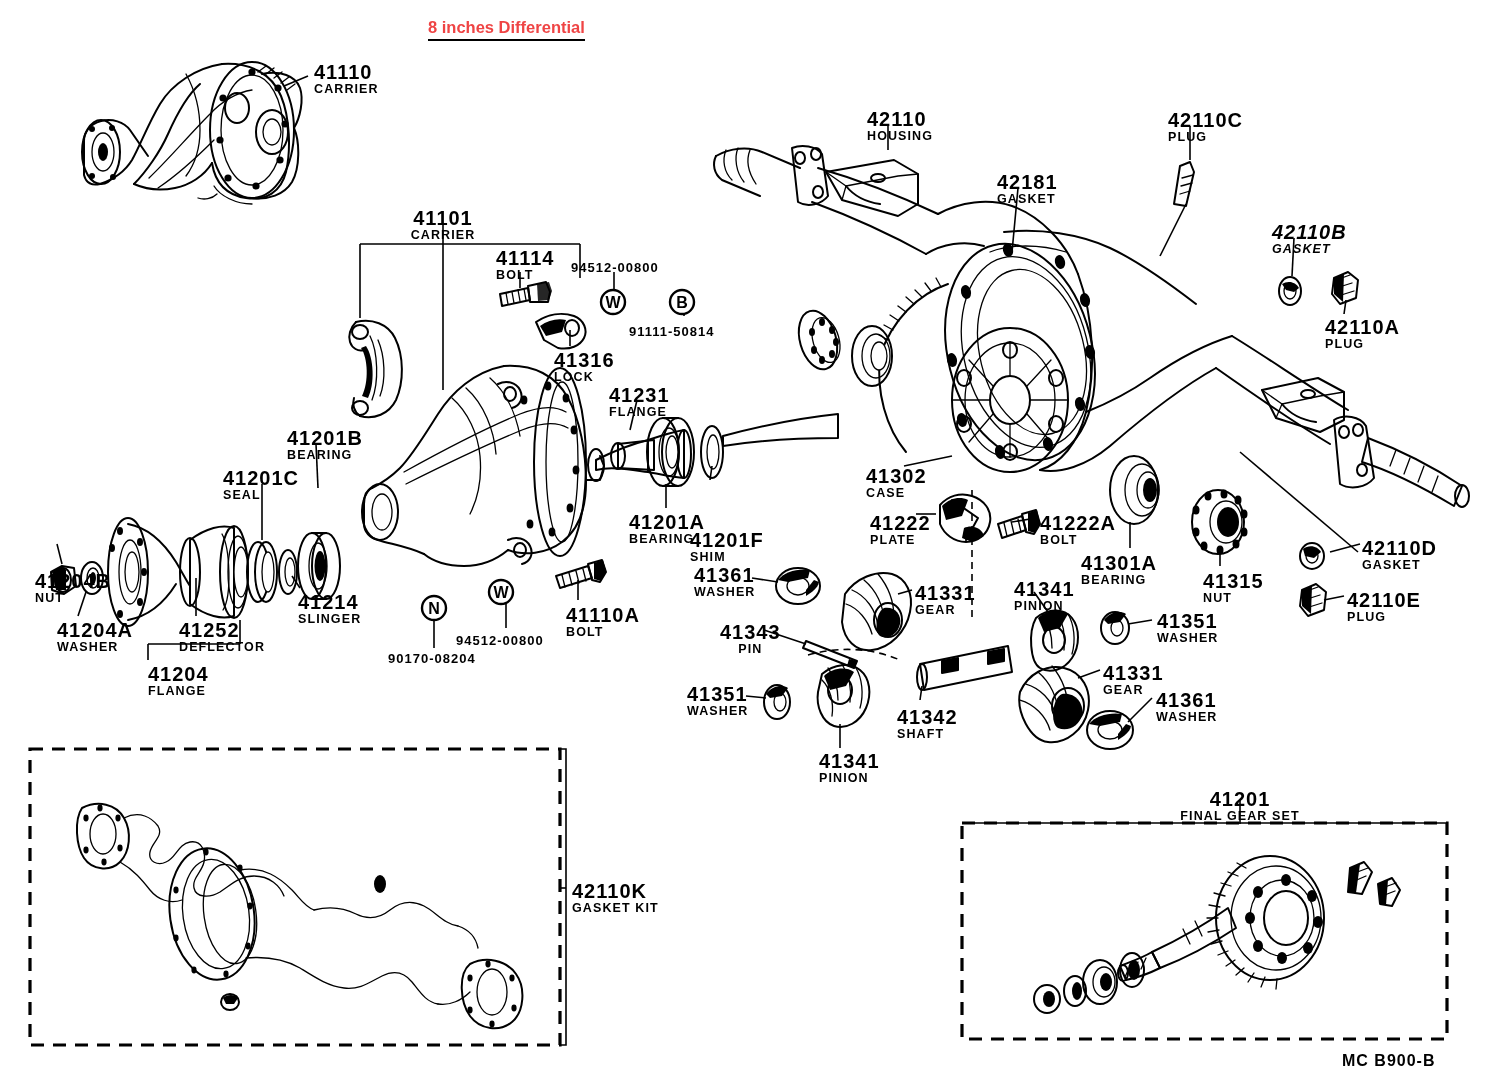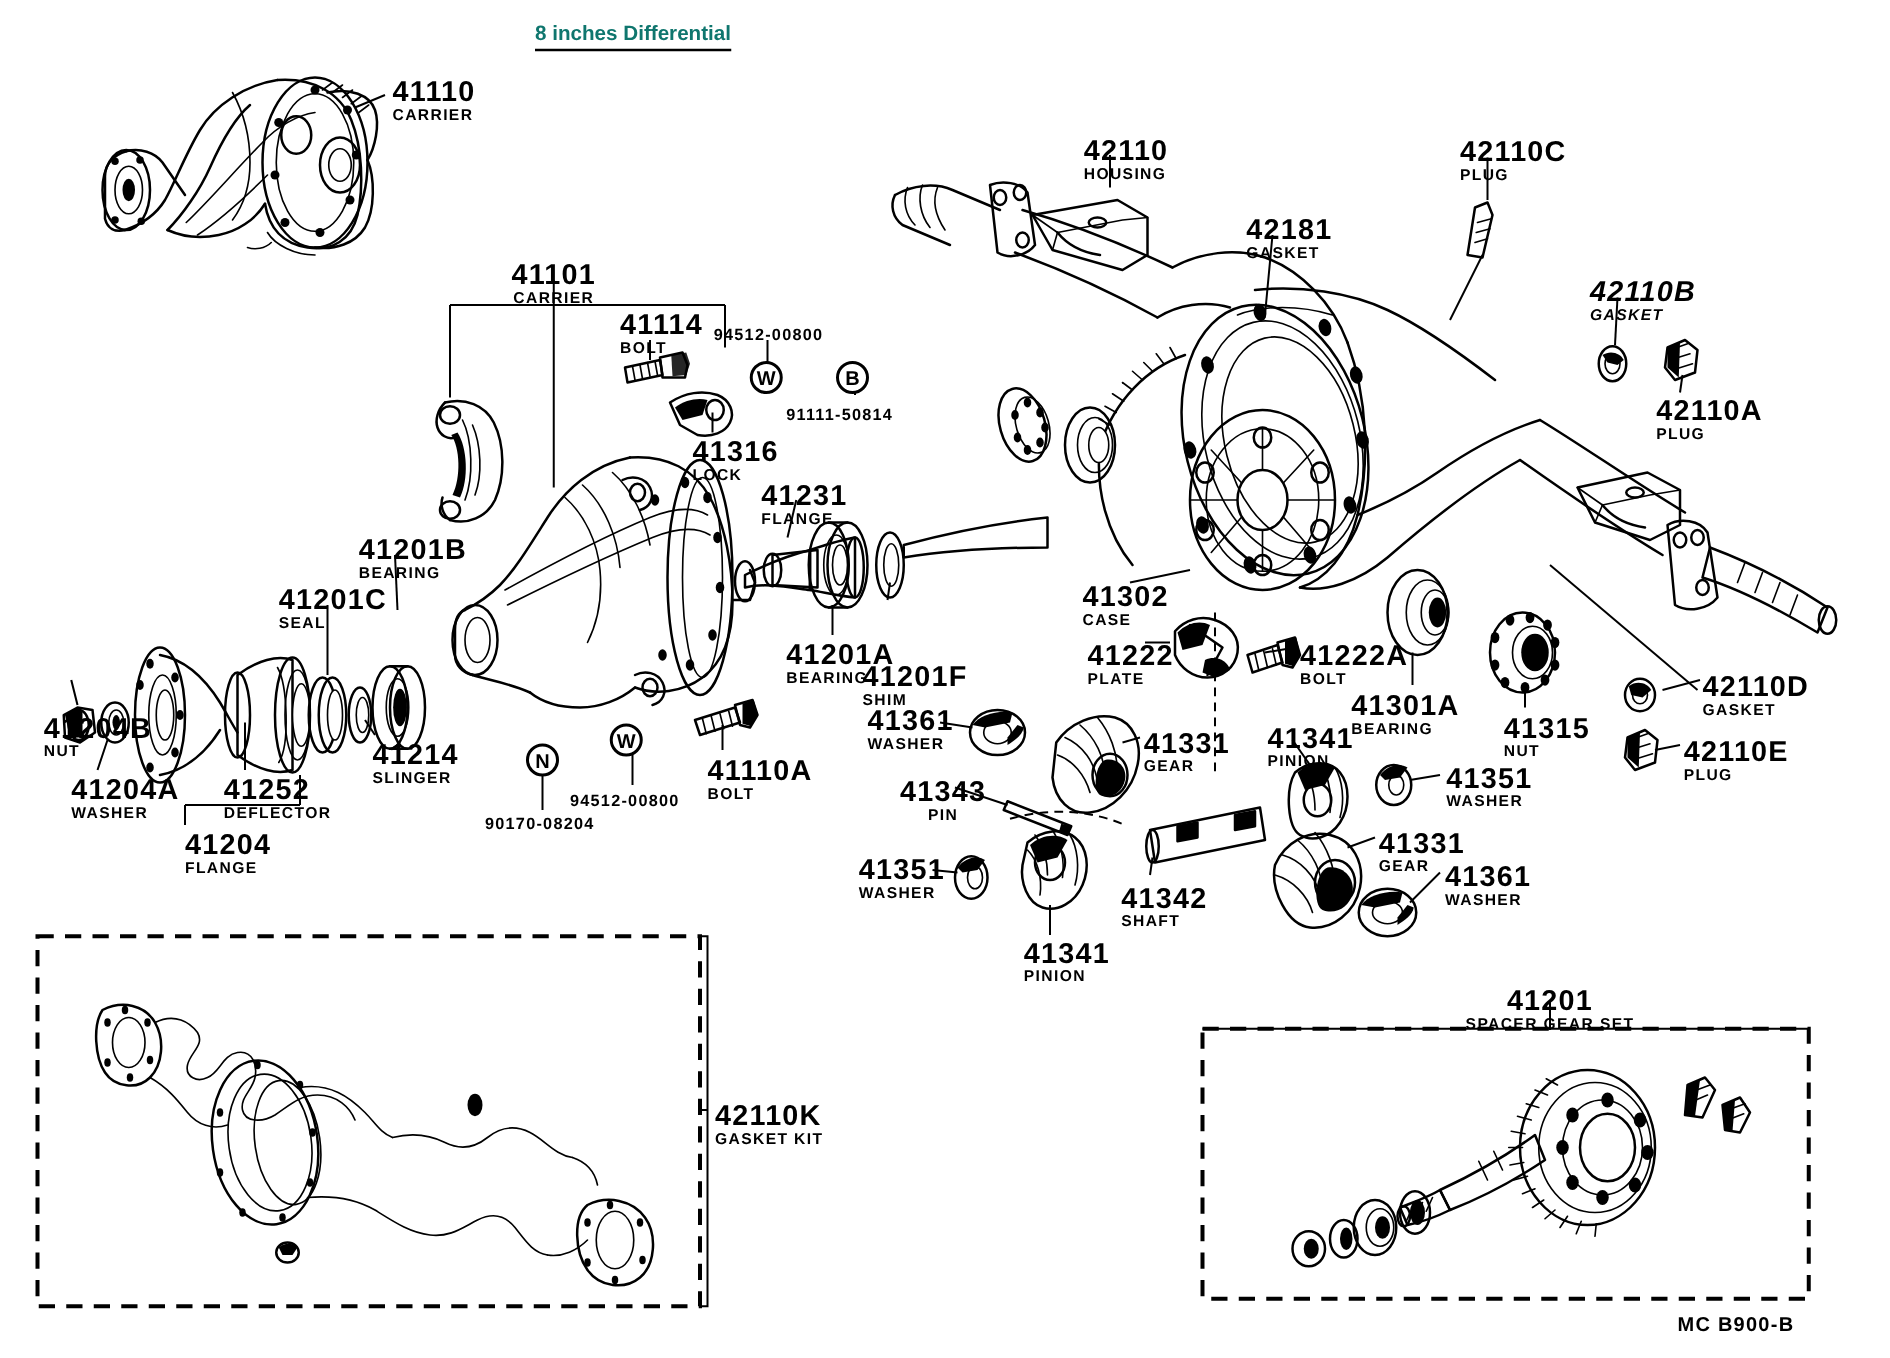--- a/index.html
+++ b/index.html
@@ -13,27 +13,27 @@
   #art{position:absolute;left:0;top:0;width:1512px;height:1086px;}
   .lbl{
     position:absolute;
     color:#000;
     font-family:"Liberation Sans", sans-serif;
     font-weight:bold;
     line-height:1.0;
     white-space:nowrap;
     letter-spacing:0.5px;
   }
-  .lbl .num{display:block;font-size:23px;letter-spacing:1px;}
+  .lbl .num{display:block;font-size:20px;letter-spacing:1px;}
   .lbl .nm{display:block;font-size:12.5px;letter-spacing:1.1px;margin-top:1px;}
   .lbl.c{text-align:center;transform:translateX(-50%);}
   .lbl.single .num{font-size:13px;}
   #title{
     position:absolute;left:428px;top:18px;
-    font-size:16.5px;font-weight:bold;color:#0f766e;
+    font-size:16.5px;font-weight:bold;color:#ef4444;
     border-bottom:2.5px solid #000;padding-bottom:2px;
     font-family:"Liberation Sans", sans-serif;
   }
   #footer{
     position:absolute;left:1342px;top:1052px;
     font-size:16px;font-weight:bold;color:#000;letter-spacing:1px;
     font-family:"Liberation Sans", sans-serif;
   }
 </style>
 </head>
@@ -890,21 +890,21 @@
       <div class="lbl" style="left: 819px; top: 751px;">
         <span class="num">41341</span>
         <span class="nm">PINION</span>
       </div>
       <div class="lbl" style="left: 572px; top: 881px;">
         <span class="num">42110K</span>
         <span class="nm">GASKET KIT</span>
       </div>
       <div class="lbl c" style="left: 1240px; top: 789px;">
         <span class="num">41201</span>
-        <span class="nm">SPACER GEAR SET</span>
+        <span class="nm">FINAL GEAR SET</span>
       </div>
     </div>
   <div id="circles">
       <svg width="32" height="32" viewBox="0 0 32 32" style="position: absolute; left: 597px; top: 286px;">
         <circle cx="16" cy="16" r="12" fill="#fff" stroke="#000" stroke-width="2.4"></circle>
         <text x="16" y="22" text-anchor="middle" font-family="&quot;Liberation Sans&quot;, sans-serif" font-size="16" font-weight="bold" fill="#000">W</text>
       </svg>
       <svg width="32" height="32" viewBox="0 0 32 32" style="position: absolute; left: 666px; top: 286px;">
         <circle cx="16" cy="16" r="12" fill="#fff" stroke="#000" stroke-width="2.4"></circle>
         <text x="16" y="22" text-anchor="middle" font-family="&quot;Liberation Sans&quot;, sans-serif" font-size="16" font-weight="bold" fill="#000">B</text>

